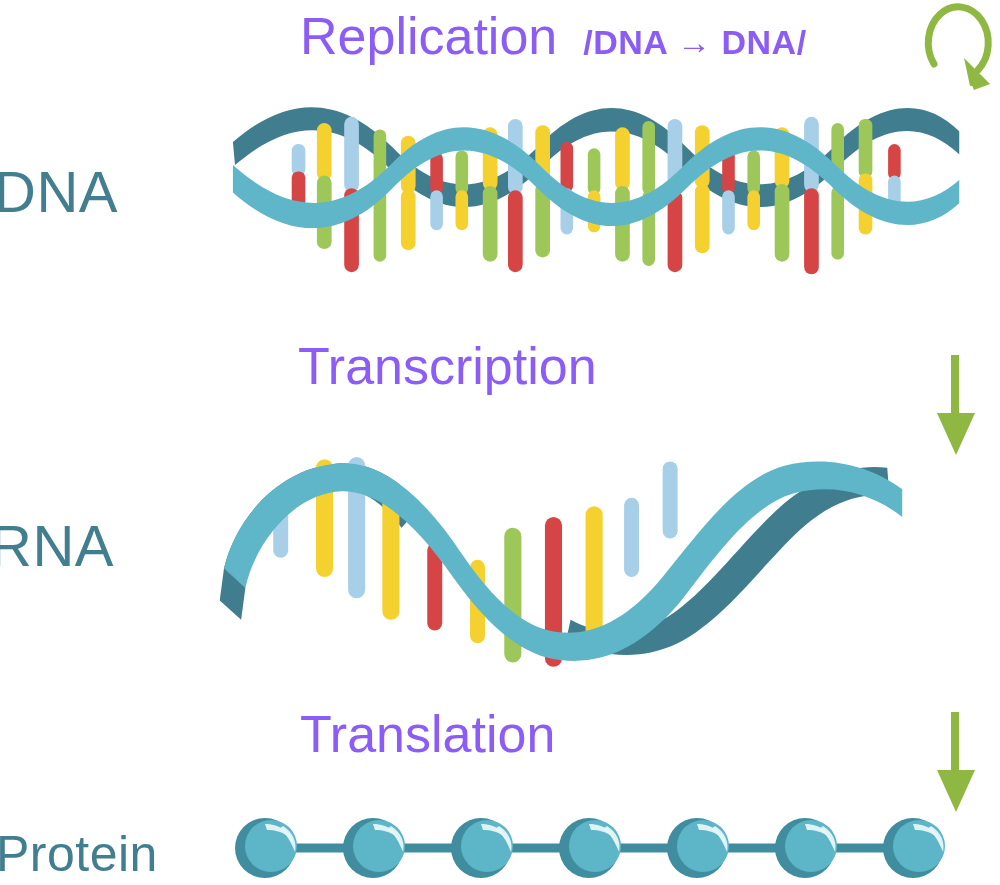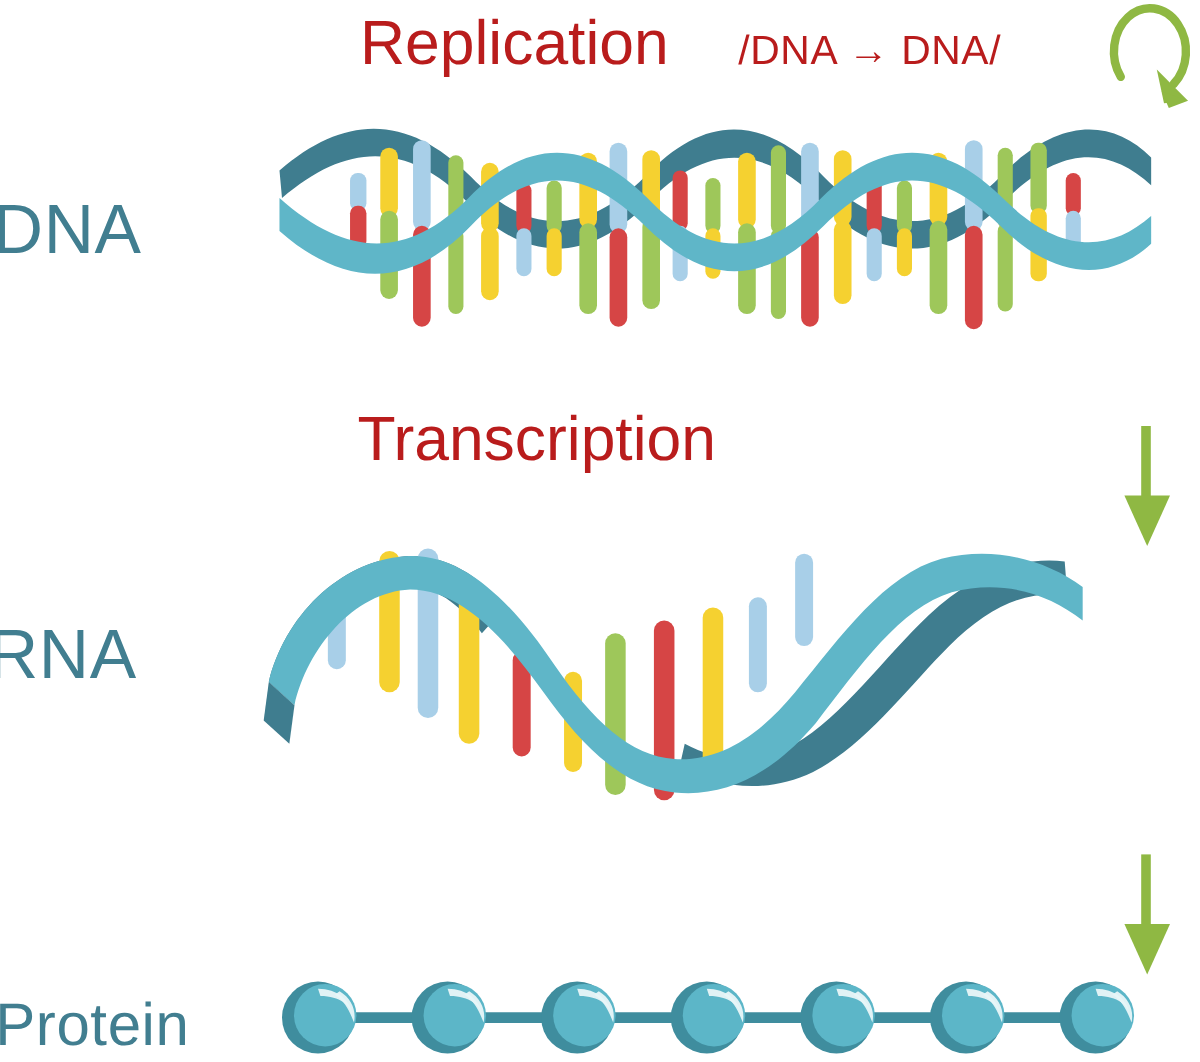--- a/index.html
+++ b/index.html
@@ -31,32 +31,31 @@
   }
   #label-dna   { left: -6px;  top: 163px; font-size: 58px; }
   #label-rna   { left: -10px; top: 517px; font-size: 58px; }
   #label-protein { left: -4px; top: 829px; font-size: 50px; }
 
   .step-row {
     position: absolute;
     display: flex;
     align-items: baseline;
     white-space: nowrap;
-    color: #b91c1c;
+    color: #8b5cf6;
     line-height: 1;
-    gap: 32px;
   }
   .step-name {
     font-size: 52px;
     font-weight: 400;
     letter-spacing: 0px;
   }
   .step-formula {
     font-size: 34px;
-    font-weight: 400;
+    font-weight: 700;
     letter-spacing: 0.5px;
     margin-left: 26px;
   }
   #step-replication { left: 300px; top: 10px; }
   #step-transcription { left: 298px; top: 340px; }
   #step-translation { left: 300px; top: 708px; }
 
   .arrow-holder { position: absolute; }
   #arrow-replication { left: 912px; top: 2px; width: 86px; height: 86px; }
   #arrow-transcription { left: 930px; top: 355px; width: 52px; height: 100px; }
@@ -328,20 +327,21 @@
                  Z" fill="#5fb6c8"></path>
       </g>
 
       <g clip-path="url(#rnaClip)">
         <path d="M 6 120 L 26 138 L 22 168 L 2 150 Z" fill="#3f7d8f"></path>
       </g>
     </svg>
   </div>
 
   <div class="step-row" id="step-translation">
+    <span class="step-name">Translation</span>
   </div>
 
   <div class="arrow-holder" id="arrow-translation">
     <svg width="52" height="100" viewBox="0 0 52 100">
       <rect x="21" y="0" width="8" height="62" fill="#8fb843"></rect>
       <path d="M 7 58 L 45 58 L 26 100 Z" fill="#8fb843"></path>
     </svg>
   </div>
 
   <div class="figure" id="protein-figure">

